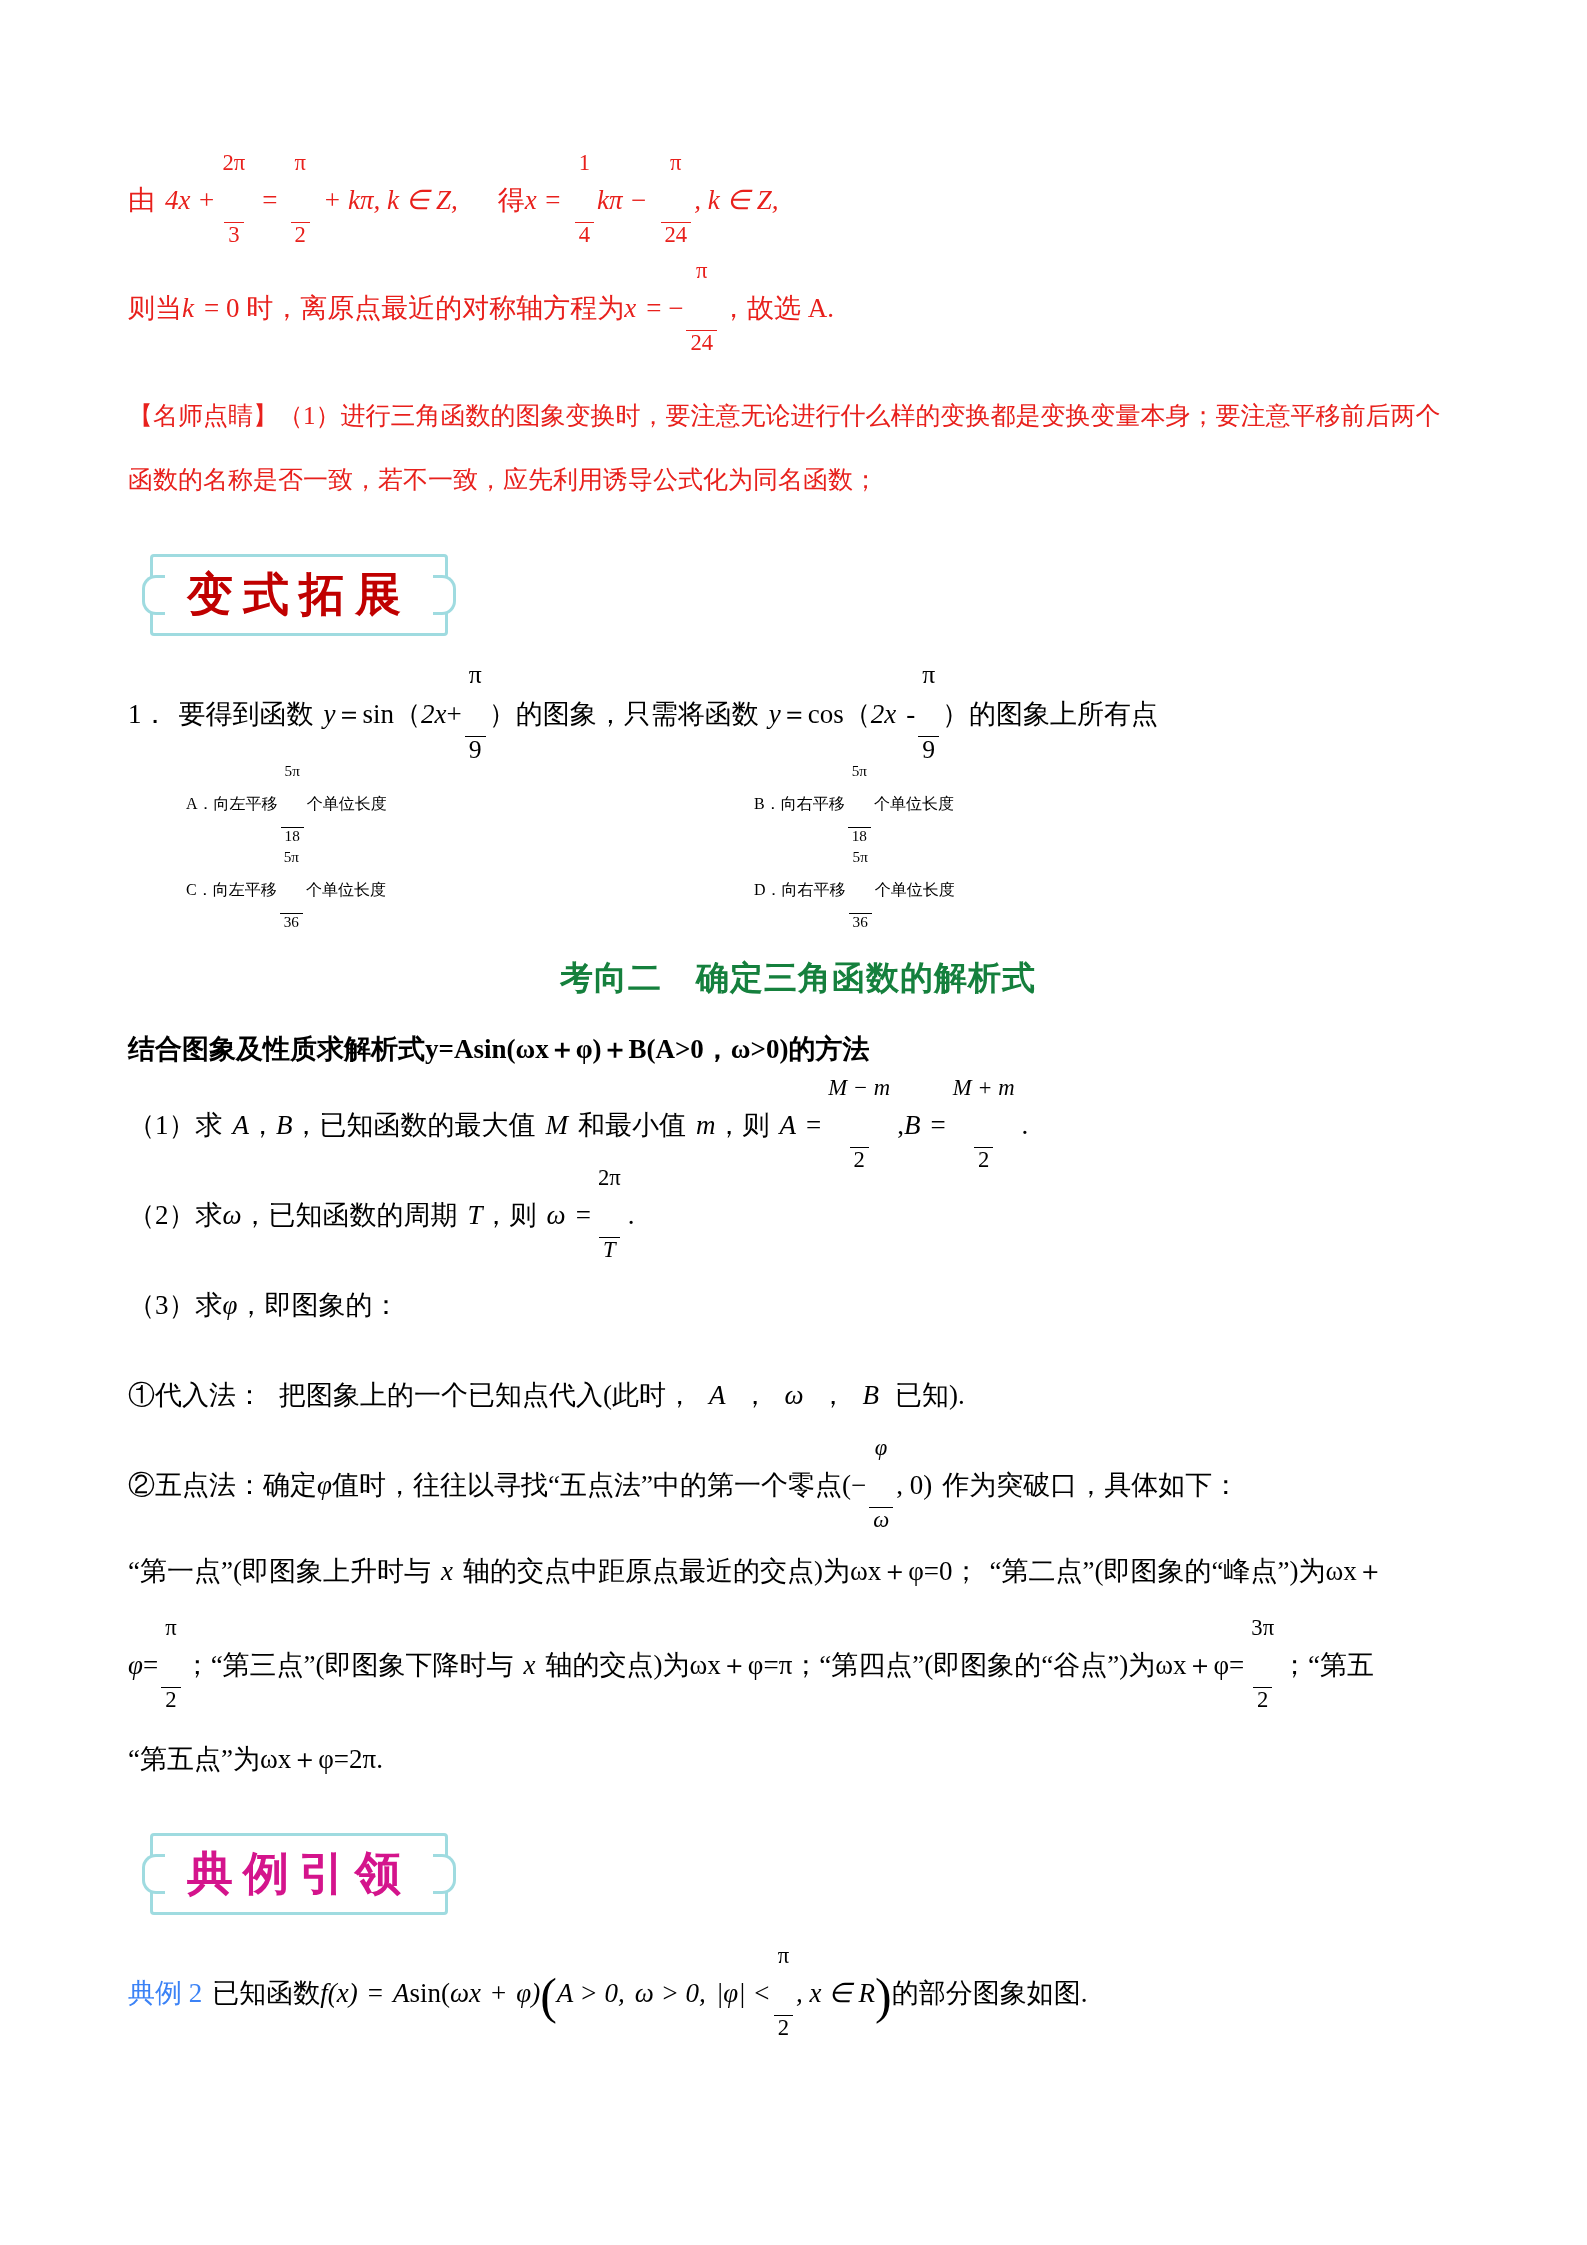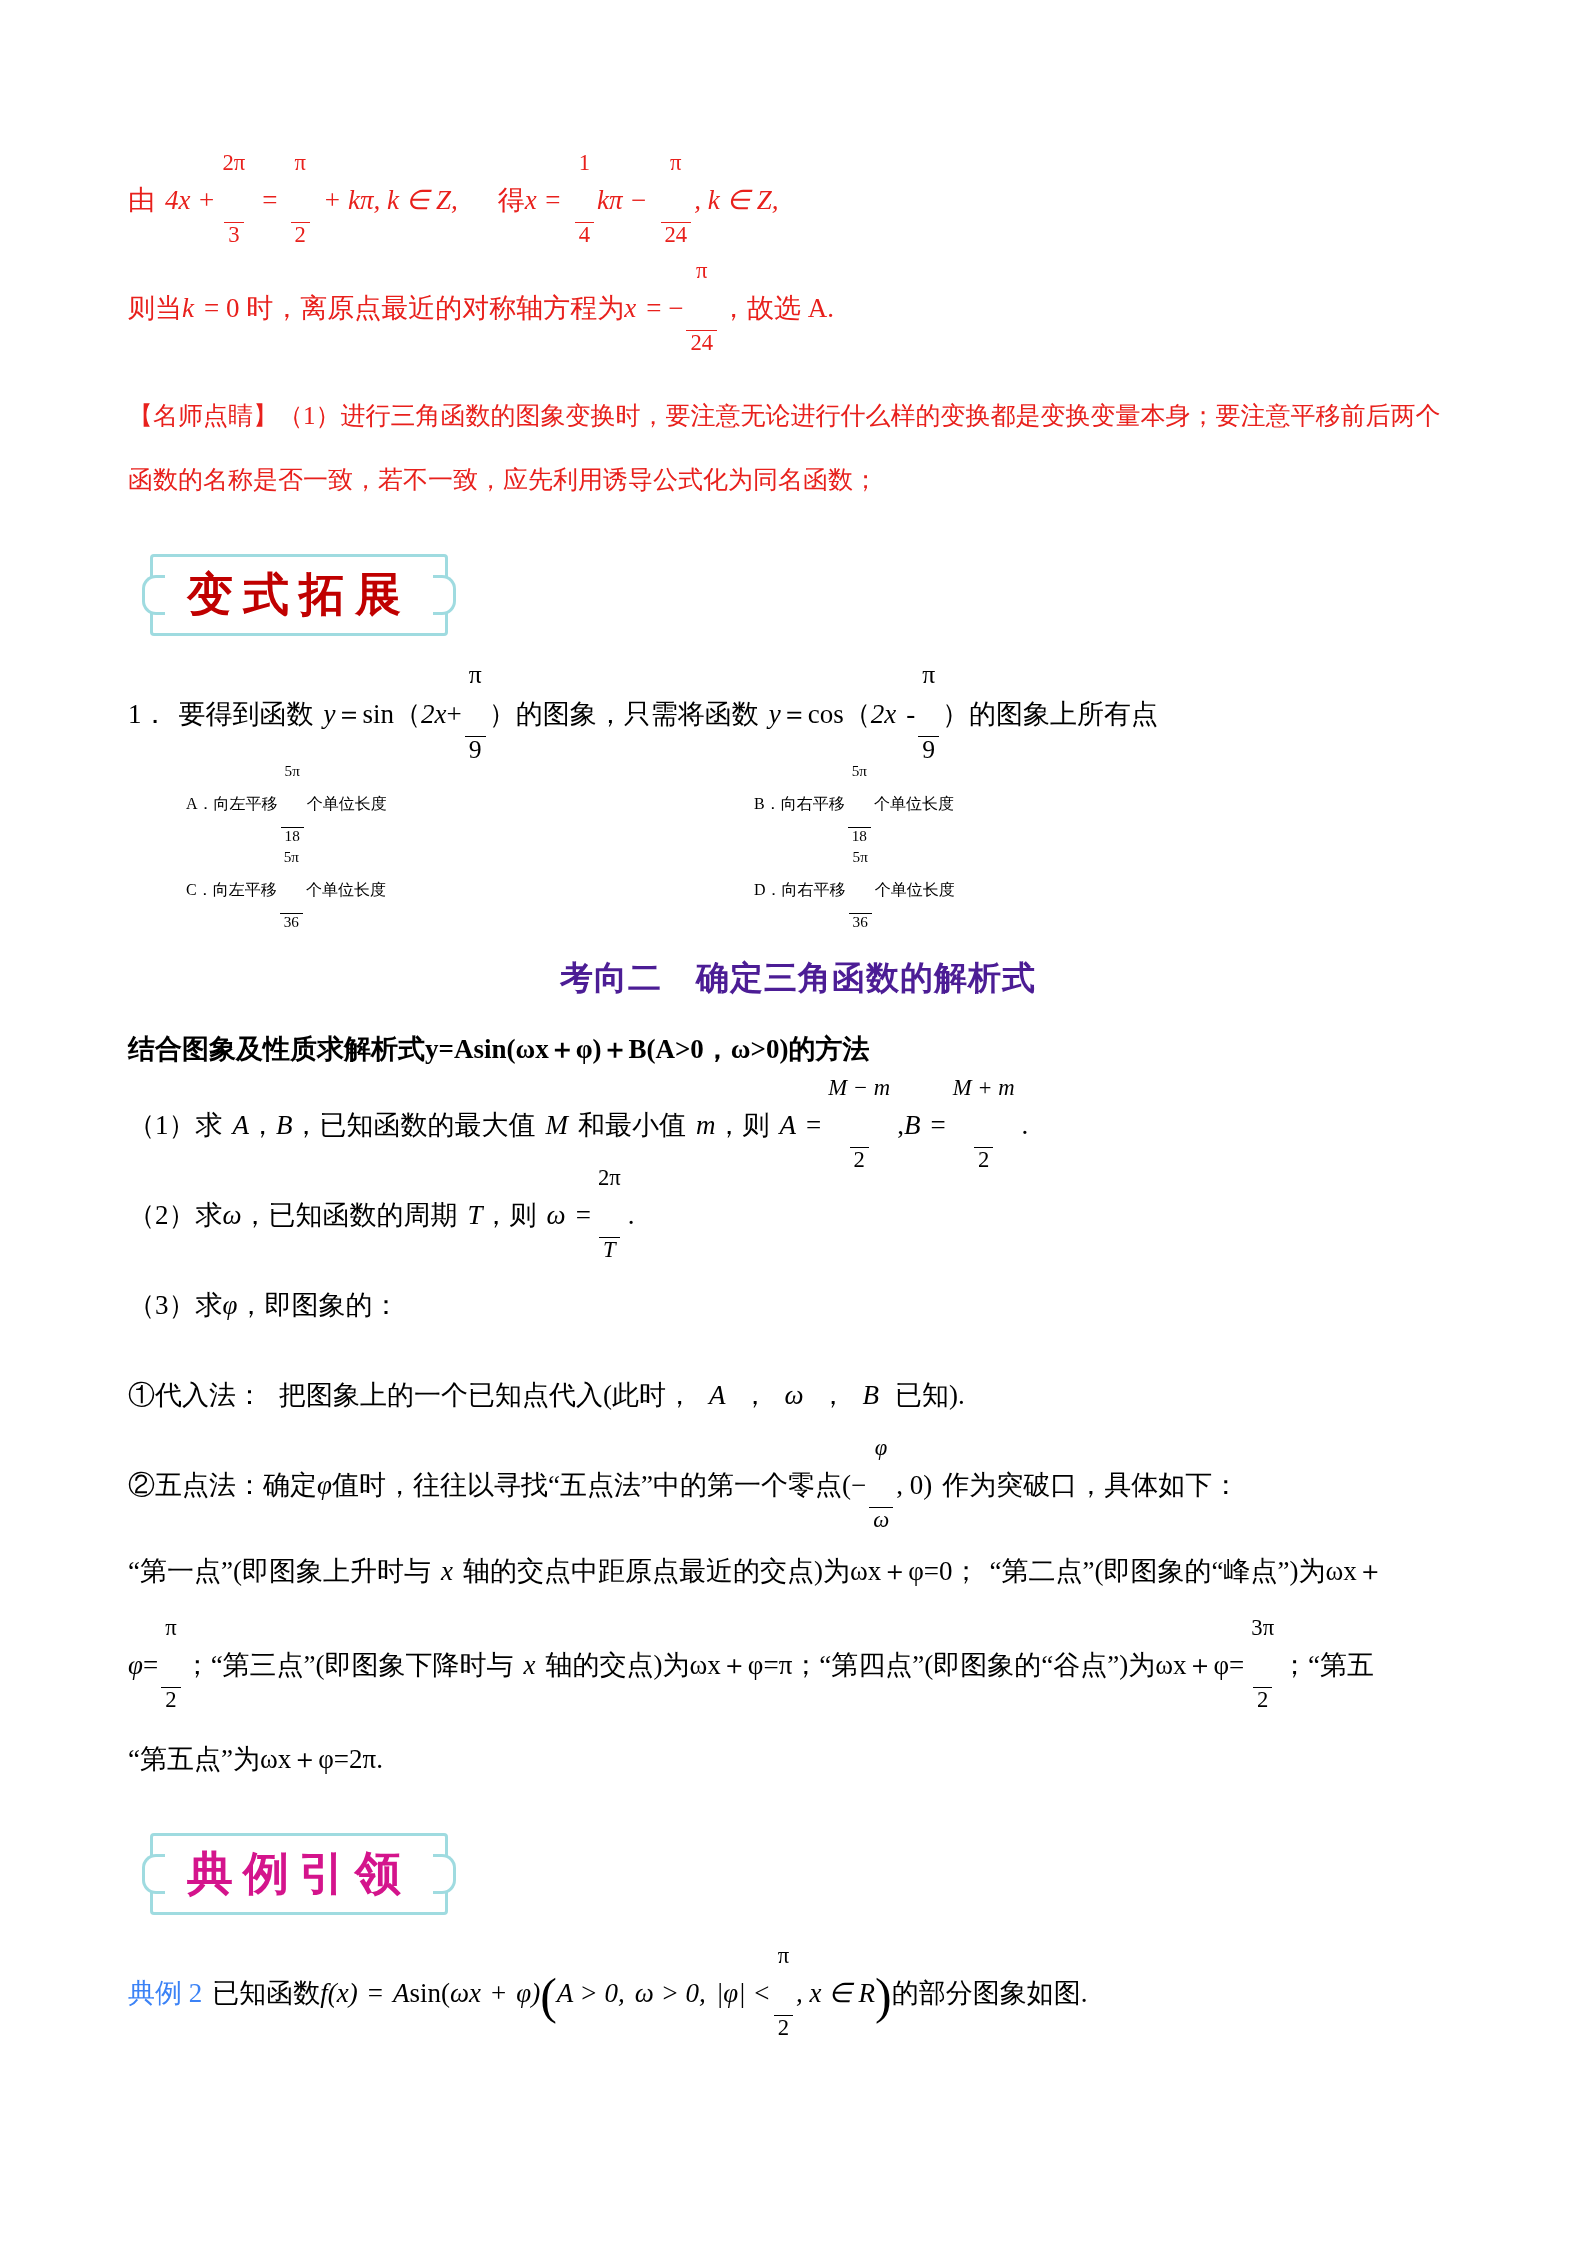--- a/index.html
+++ b/index.html
@@ -25,21 +25,21 @@
   .content {
     position: absolute;
     left: 128px;
     top: 170px;
     width: 1340px;
   }
 
   
   .red      { color: #e8201c; }
   .darkred  { color: #c00000; }
-  .blue     { color: #4c1d95; }
+  .blue     { color: #15803d; }
   .magenta  { color: #d4148c; }
   .para {
     font-size: 25px;
     line-height: 64px;
     margin: 0;
   }
   .mathline {
     font-size: 27px;
     line-height: 1.0;
     display: flex;

